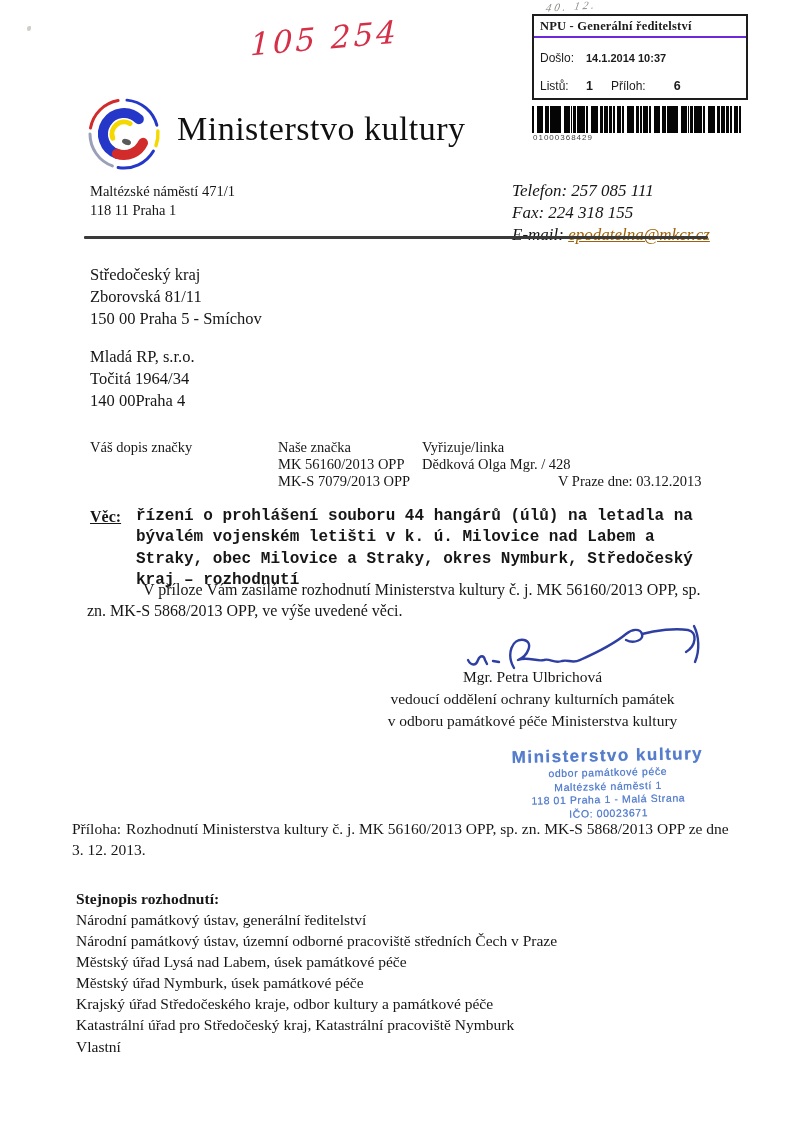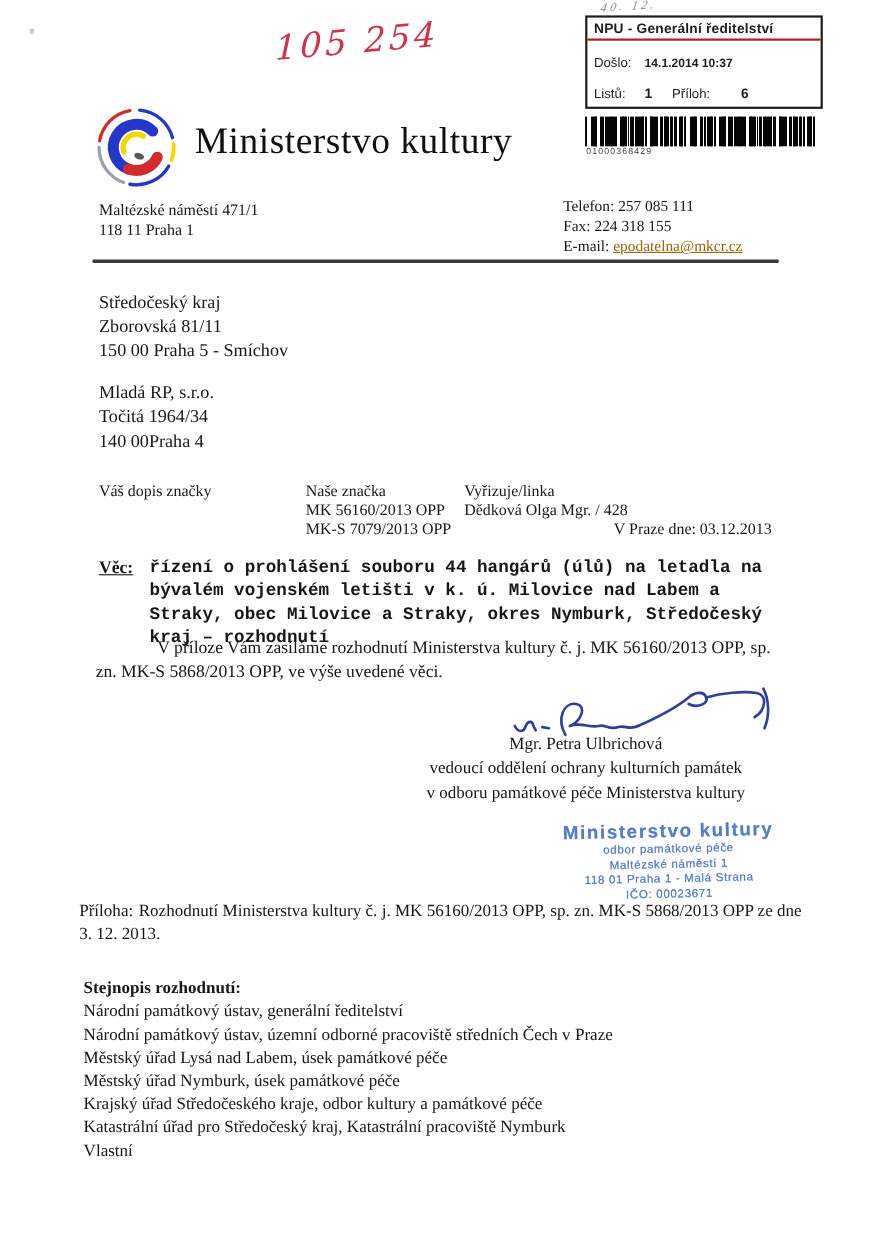--- a/index.html
+++ b/index.html
@@ -18,21 +18,21 @@
     left:250px;top:20px;font-size:31px;color:#d43048;font-style:italic;
     letter-spacing:3px;transform:rotate(-5deg) skewX(-6deg);
     font-family:"DejaVu Serif", serif;
   }
 
   
   .npu-box{
     left:532px;top:14px;width:212px;border:2px solid #1d1d1d;background:#fff;
     font-family:"Liberation Sans", sans-serif;color:#1c1c1c;
   }
-  .npu-title{font-size:12.5px;font-weight:bold;padding:3px 6px 2px 6px;border-bottom:2px solid #b91c1c;letter-spacing:.2px;}
+  .npu-title{font-size:12.5px;font-weight:bold;padding:3px 6px 2px 6px;border-bottom:2px solid #6d28d9;letter-spacing:.2px;font-family:Liberation Serif, serif;}
   .npu-row{display:flex;align-items:baseline;padding:3px 6px 1px 6px;font-size:12px;}
   .npu-label{width:46px;flex:none;margin-top:10px;}
   .npu-val{font-weight:bold;font-size:11px;}
   .npu-cj{font-weight:bold;font-size:19px;letter-spacing:.3px;}
   .npu-inline{font-weight:bold;font-size:12.5px;}
   .npu-row.last{padding-bottom:5px;}
 
   
   .barcode{
     left:532px;top:106px;width:209px;height:27px;background-color:#fff;
@@ -42,21 +42,21 @@
   }
   .barcode-num{
     left:533px;top:133px;font-family:"Liberation Sans", sans-serif;
     font-size:8px;letter-spacing:1px;color:#444;
   }
 
   
   .logo{left:86px;top:96px;width:76px;height:76px;}
   .ministry-name{left:177px;top:110px;font-size:34px;color:#101010;letter-spacing:.5px;}
   .sender-address{left:90px;top:182px;font-size:14.5px;line-height:1.3;}
-  .contact{left:512px;top:180px;font-size:14px;line-height:1.3;}
+  .contact{left:512px;top:180px;font-size:17px;line-height:1.3;font-style:italic;}
   .contact a{color:#a16207;text-decoration:underline;}
   .rule{left:84px;top:236px;width:624px;height:3px;background:#3a3a3a;border-radius:1px;}
 
   
   .recipient{font-size:16.5px;line-height:1.32;}
   .recipient-1{left:90px;top:264px;}
   .recipient-2{left:90px;top:346px;}
 
   
   .ref{font-size:14.5px;line-height:1.18;}

